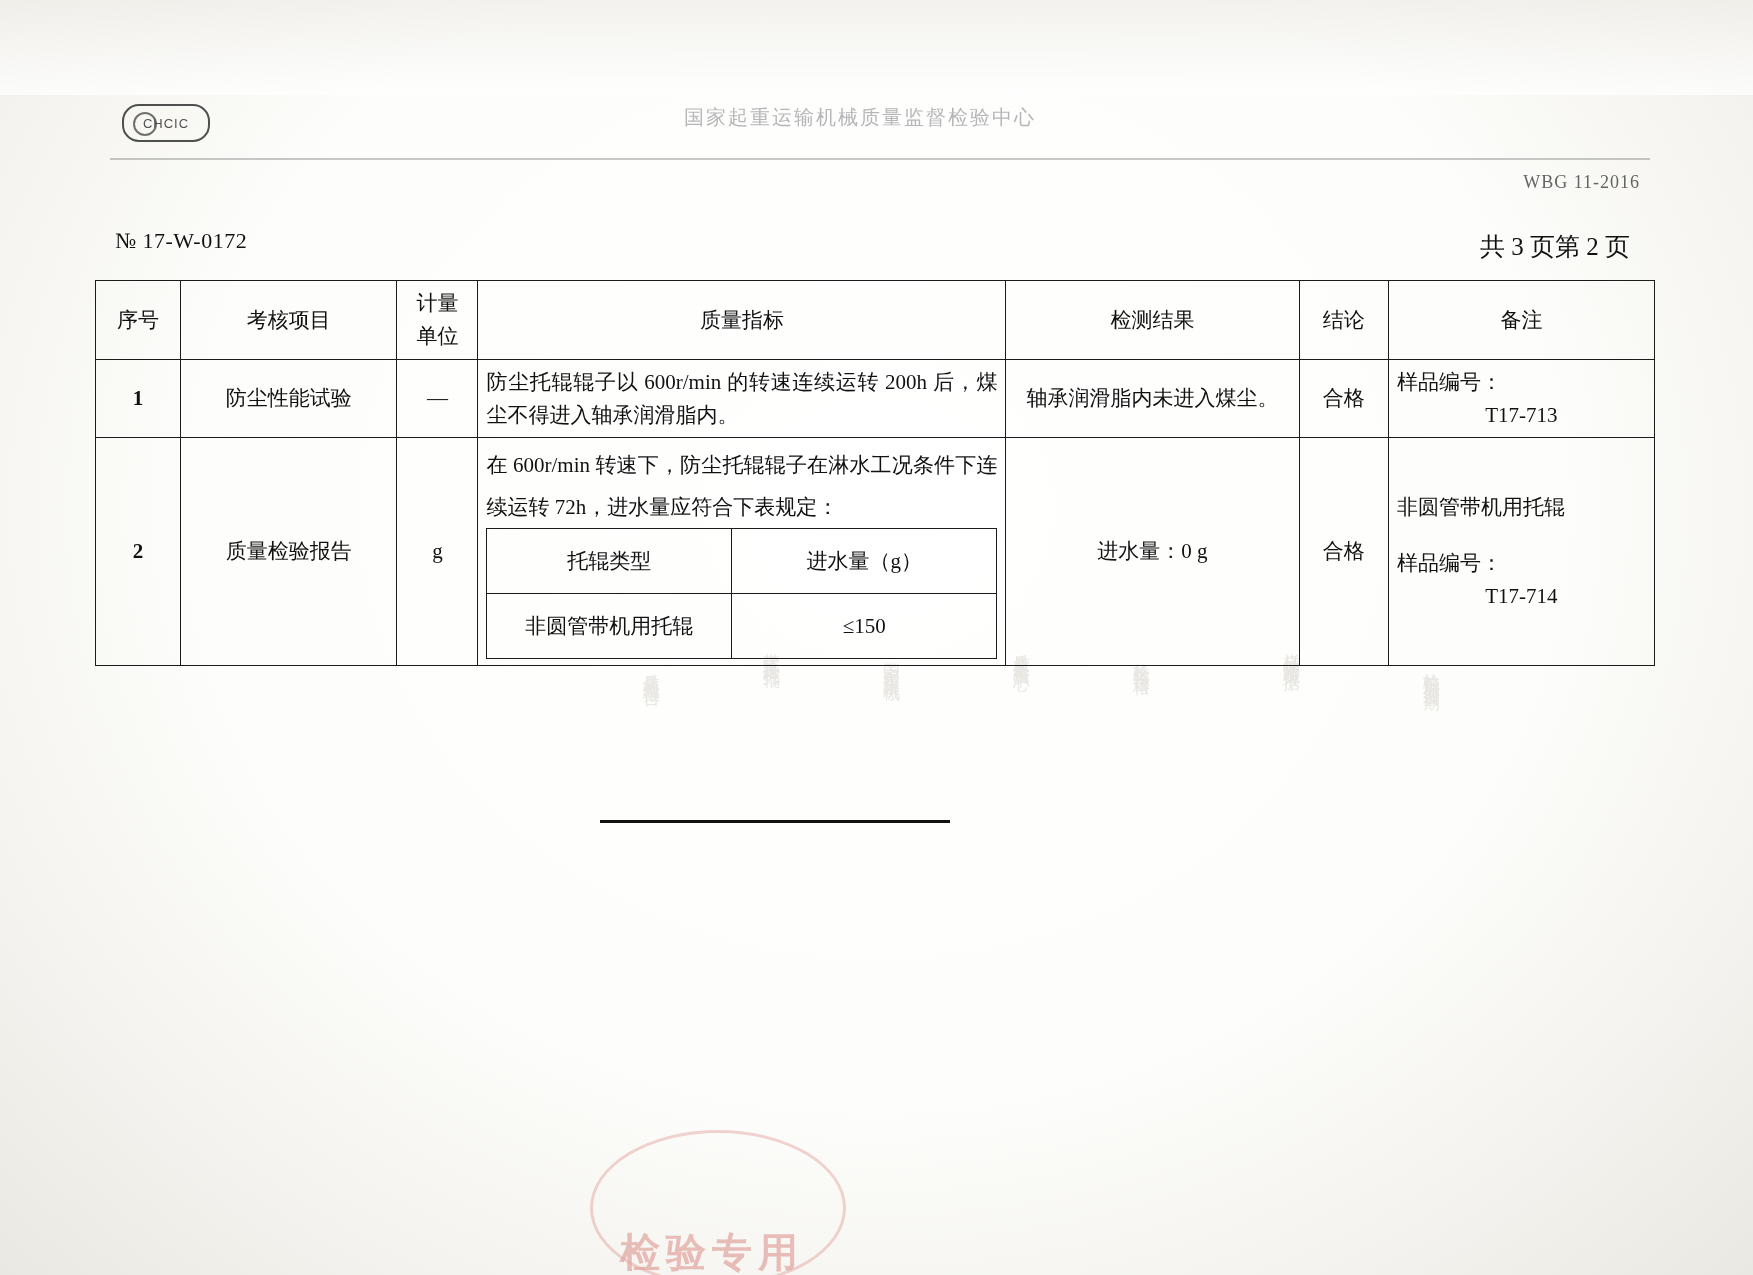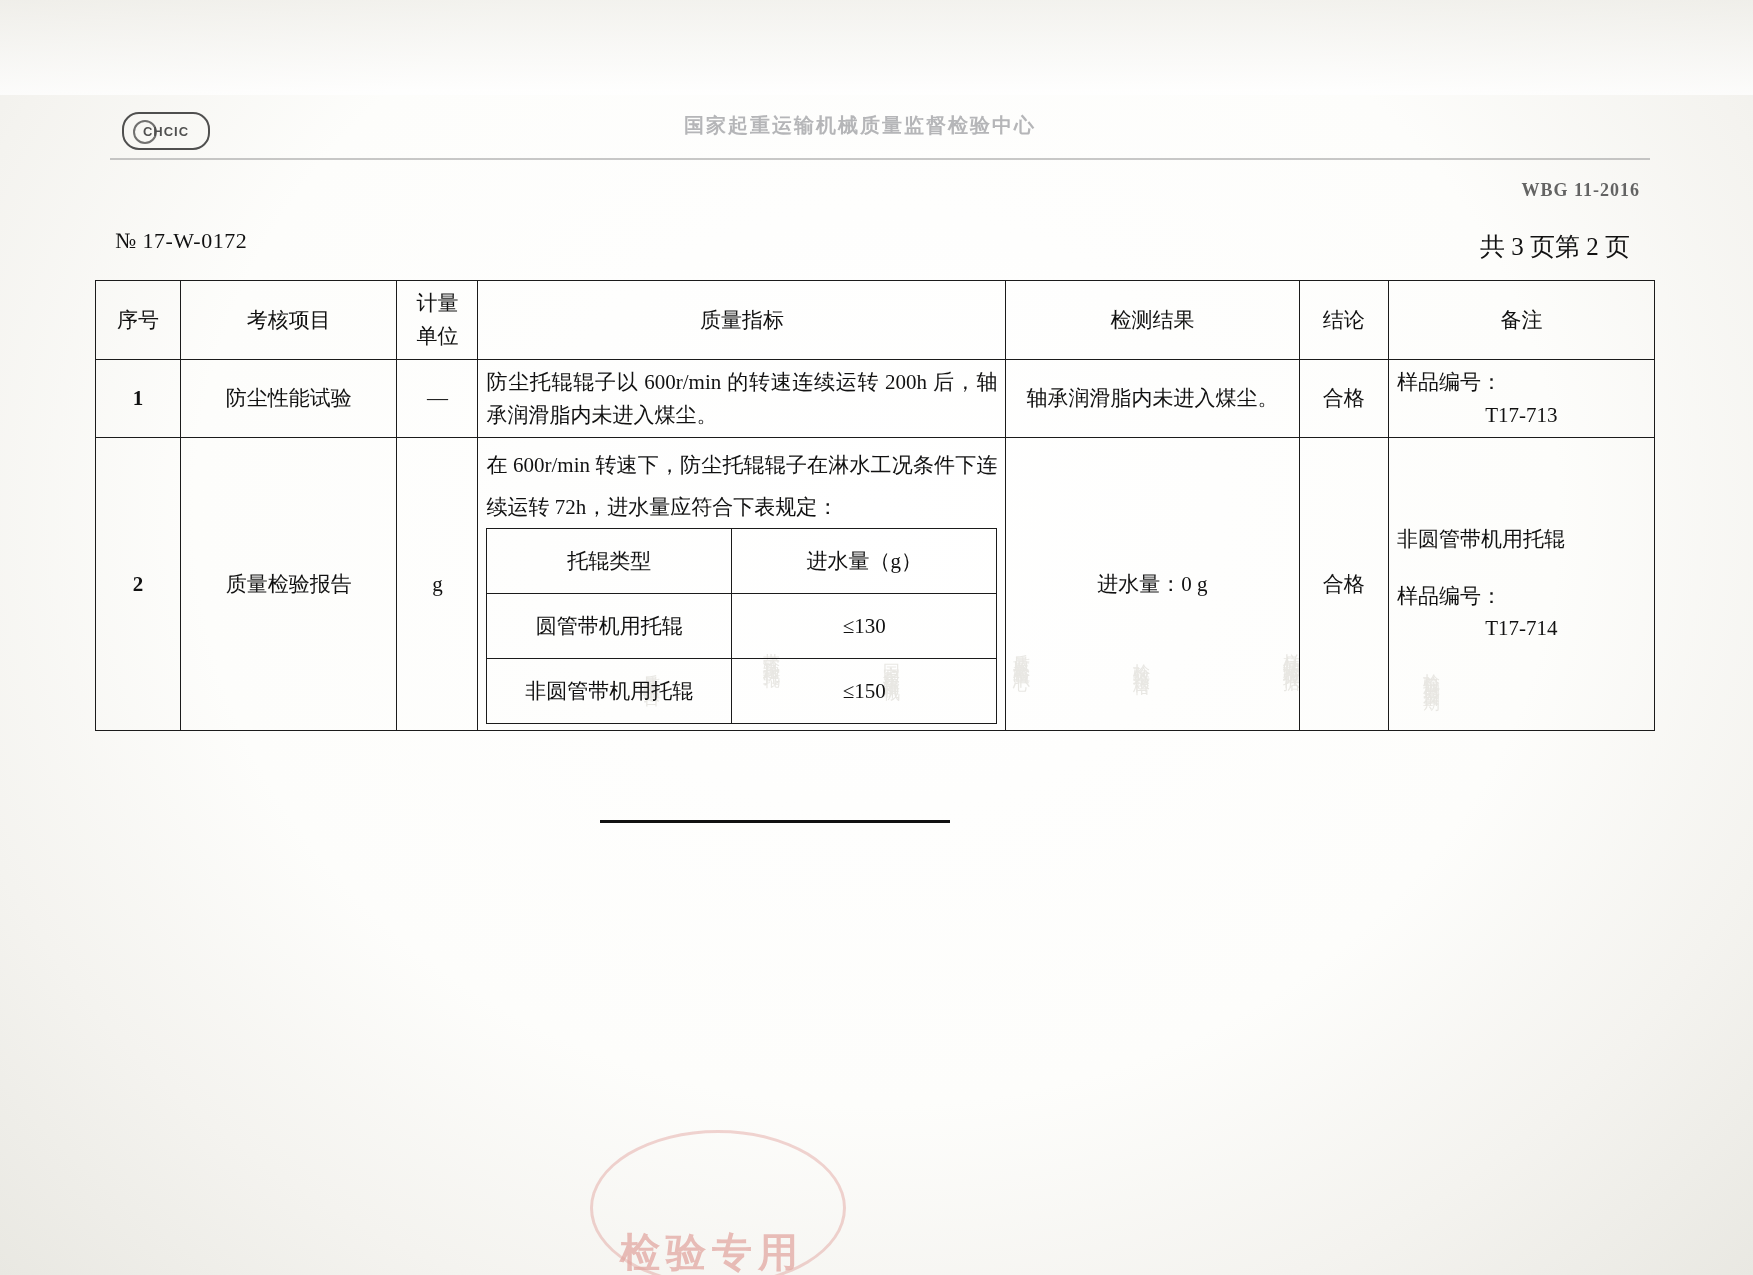--- a/index.html
+++ b/index.html
@@ -30,24 +30,23 @@
     position:absolute;
     left:0; top:0; right:0; height:95px;
     background:linear-gradient(#efeee9, #ffffff);
     opacity:.75;
   }
 
   
   .header {
     position: absolute;
     left: 110px;
-    top: 104px;
+    top: 96px;
     width: 1540px;
     height: 58px;
-    font-weight: bold;
   }
   .logo {
     position: absolute;
     left: 12px;
     top: 8px;
     width: 84px;
     height: 34px;
     border: 2px solid #2b2b2b;
     border-radius: 17px;
     display: flex;
@@ -286,21 +285,21 @@
         <th>结论</th>
         <th>备注</th>
       </tr>
     </thead>
     <tbody>
 
       <tr>
         <td class="c-center idx">1</td>
         <td class="c-center">防尘性能试验</td>
         <td class="c-center small-unit">—</td>
-        <td class="spec-text">防尘托辊辊子以 600r/min 的转速连续运转 200h 后，轴承润滑脂内未进入煤尘。</td>
+        <td class="spec-text">防尘托辊辊子以 600r/min 的转速连续运转 200h 后，煤尘不得进入轴承润滑脂内。</td>
         <td class="c-center">轴承润滑脂内未进入煤尘。</td>
         <td class="c-center">合格</td>
         <td class="remark-block">
           <span>样品编号：</span>
           <span class="remark-indent">T17-713</span>
         </td>
       </tr>
 
       <tr>
         <td class="c-center idx">2</td>
@@ -310,24 +309,20 @@
           <div class="spec-text" style="padding:0">在 600r/min 转速下，防尘托辊辊子在淋水工况条件下连续运转 72h，进水量应符合下表规定：</div>
           <table class="inner">
             <colgroup>
               <col style="width:48%">
               <col style="width:52%">
             </colgroup>
             <tbody>
               <tr>
                 <td>托辊类型</td>
                 <td>进水量（g）</td>
-              </tr>
-              <tr>
-                <td>圆管带机用托辊</td>
-                <td>≤130</td>
               </tr>
               <tr>
                 <td>非圆管带机用托辊</td>
                 <td>≤150</td>
               </tr>
             </tbody>
           </table>
         </td>
         <td class="c-center">进水量：0 g</td>
         <td class="c-center">合格</td>

